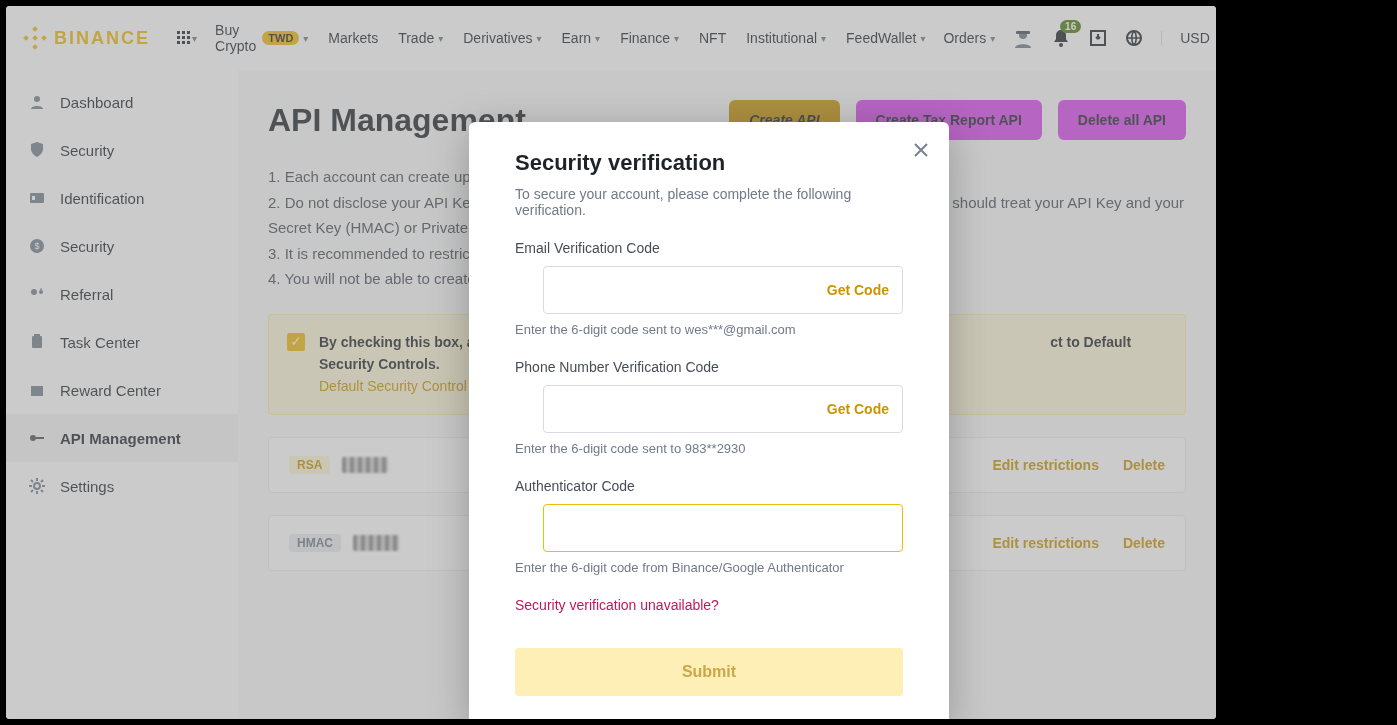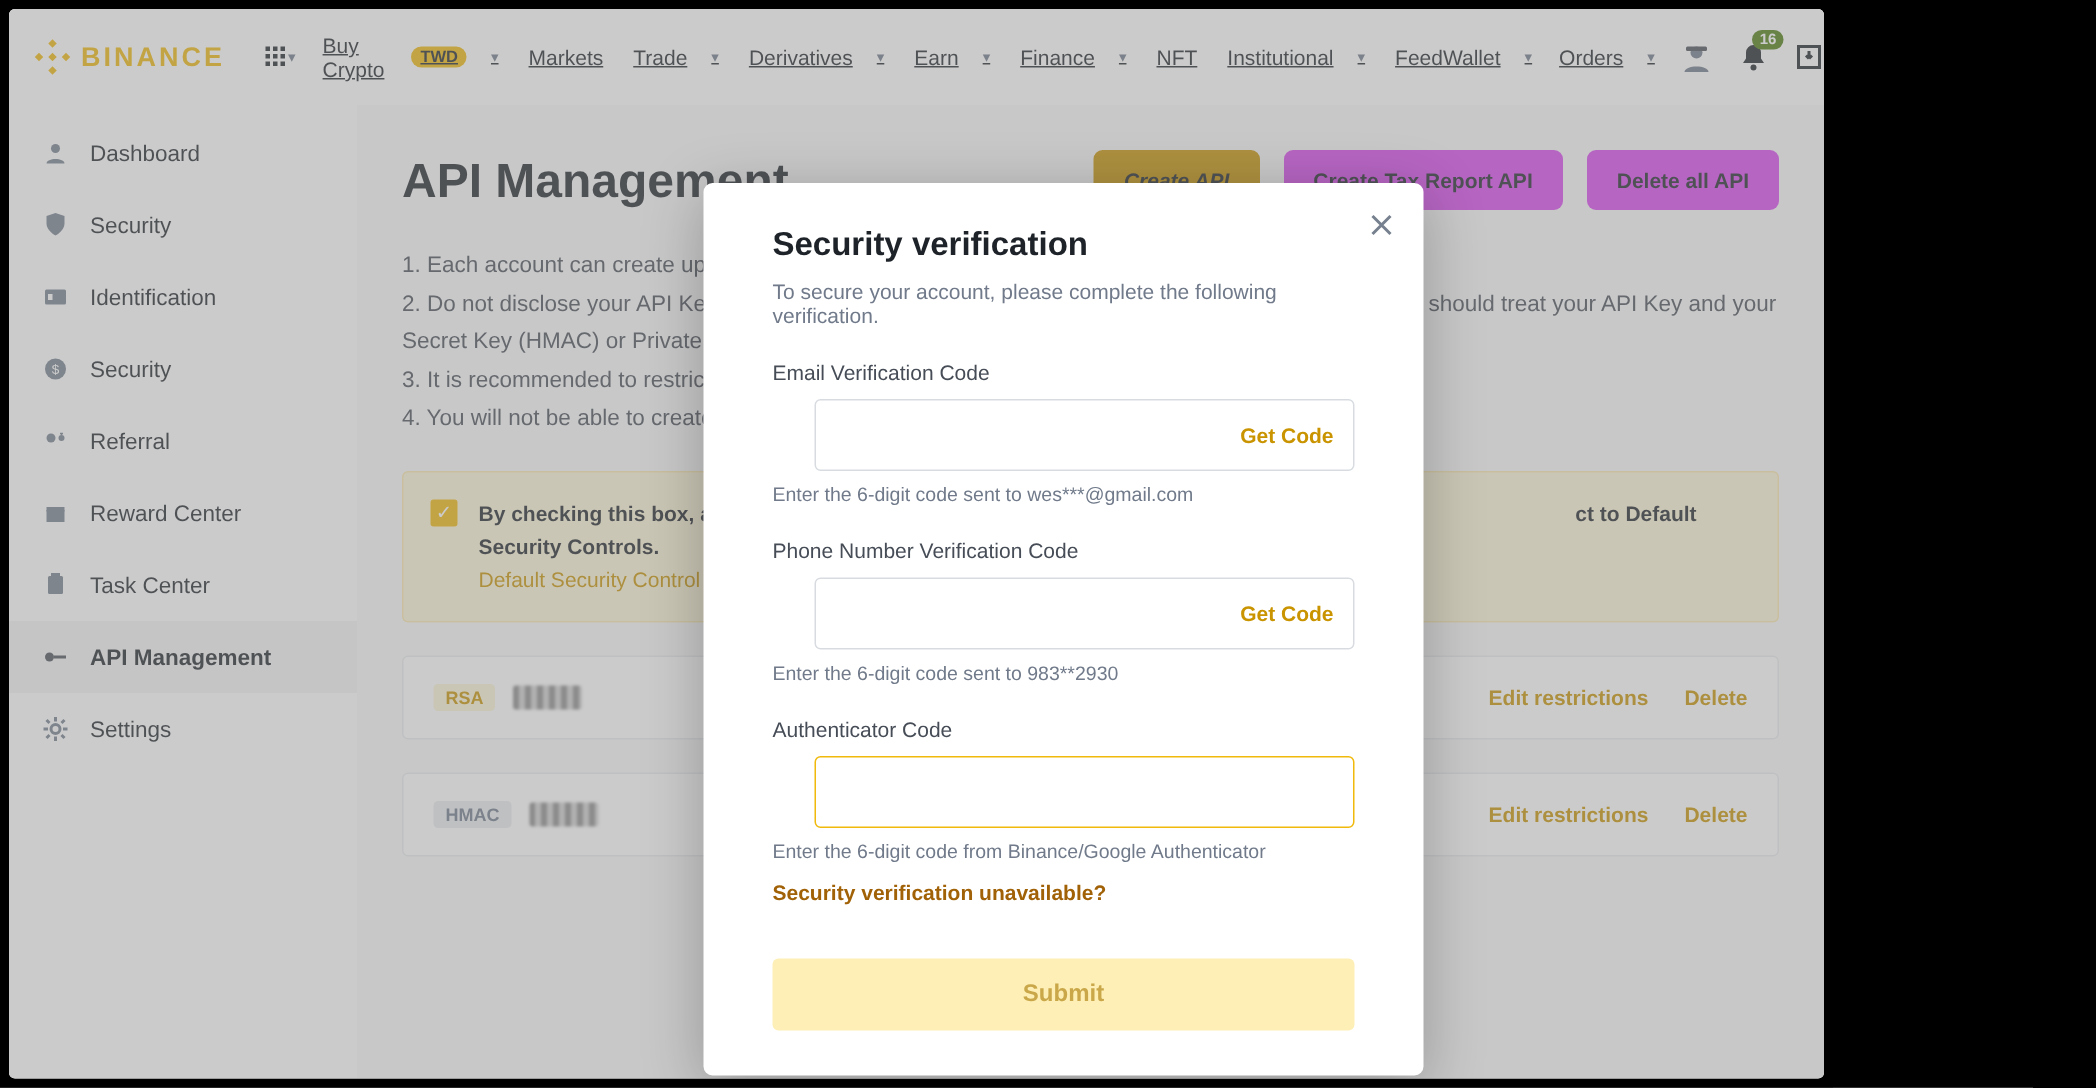--- a/index.html
+++ b/index.html
@@ -7,21 +7,21 @@
   .frame { position: relative; width:1222px; height:725px; background:#000; padding:6px; }
   .viewport { position:relative; width:100%; height:100%; background:#fff; border-radius:4px; overflow:hidden; }
 
   
   .topnav { position:absolute; top:0; left:0; right:0; height:64px; background:#fff; display:flex; align-items:center; padding:0 16px; color:#1e2329; font-size:14px; }
   .logo { display:flex; align-items:center; gap:6px; color:#c99400; font-weight:700; letter-spacing:1px; margin-right:16px; }
   .logo svg { display:block; }
   .logo-text { color:#1e2329; font-size:18px; font-weight:800; letter-spacing:2px; }
   .grid-icon { display:inline-block; width:16px;height:16px;margin-left:10px;}
   .nav-items { display:flex; align-items:center; gap:20px; margin-left:18px; }
-  .nav-item { display:flex; align-items:center; gap:16px; cursor:pointer; color:#1e2329;text-decoration:underline; }
+  .nav-item { display:flex; align-items:center; gap:4px; cursor:pointer; color:#1e2329; }
   .pill { background:#f0b90b; color:#1e2329; font-size:11px; font-weight:700; border-radius:10px; padding:1px 6px; margin-left:2px;}
   .chev { font-size:10px; color:#707a8a; }
   .spacer { flex:1; }
   .right-nav { display:flex; align-items:center; gap:18px; }
   .icon-slot svg { display:block; }
   .bell-wrap { position:relative; }
   .badge { position:absolute; top:-8px; right:-10px; background:#4d7c0f; color:#fff; font-size:10px; font-weight:700; border-radius:8px; padding:1px 5px; }
   .divider-v { width:1px; height:14px; background:#d8dce1; }
 
   
@@ -56,21 +56,21 @@
   .modal h2 { font-size:22px; font-weight:700; color:#1e2329; }
   .close { position:absolute; top:18px; right:18px; width:20px;height:20px;cursor:pointer;color:#76808f; }
   .modal-sub { color:#707a8a; font-size:14px; margin-top:10px; }
   .field { margin-top:22px; }
   .field-label { color:#474d57; font-size:14px; }
   .input-wrap { position:relative; margin-top:10px;margin-left:28px; }
   .input { width:100%; height:48px; border:1px solid #d8dce1; border-radius:4px; padding:0 100px 0 14px; font-size:14px; color:#1e2329; background:#fff; }
   .input.focused { border-color:#f0b90b; }
   .getcode { position:absolute; right:14px; top:0; bottom:0; display:flex; align-items:center; color:#c99400; font-weight:600; font-size:14px; cursor:pointer; }
   .hint { color:#707a8a; font-size:13px; margin-top:8px; }
-  .modal-link { display:inline-block; margin-top:12px; color:#a16207; font-weight:700; font-size:14px; cursor:pointer; }
+  .modal-link { display:inline-block; margin-top:22px; color:#be185d; font-weight:400; font-size:14px; cursor:pointer; }
   .submit { margin-top:34px; width:100%; height:48px; border:none; border-radius:4px; background:#fdefb5; color:#caa84a; font-size:16px; font-weight:600; cursor:not-allowed; }
 
 </style>
 </head>
 <body>
 
 <div class="frame">
 <div class="viewport">
 
   <div class="topnav">
@@ -230,34 +230,34 @@
               <circle cx="6" cy="7" r="3" fill="#76808f"></circle>
               <circle cx="13" cy="7" r="2" fill="#76808f"></circle>
               <path d="M13 5v-1m0 0h-1m1 0h1" stroke="#76808f"></path>
             </svg>
           </span>
           <span>Referral</span>
         </div>
     <div class="side-item">
           <span class="side-icon">
             <svg width="18" height="18" viewBox="0 0 18 18">
+              <rect x="4" y="3" width="10" height="12" rx="1" fill="#76808f"></rect>
+              <rect x="6" y="1" width="6" height="3" fill="#76808f"></rect>
+            </svg>
+          </span>
+          <span>Task Center</span>
+        </div>
+    <div class="side-item">
+          <span class="side-icon">
+            <svg width="18" height="18" viewBox="0 0 18 18">
               <rect x="3" y="7" width="12" height="8" fill="#76808f"></rect>
               <rect x="3" y="5" width="12" height="3" fill="#76808f"></rect>
             </svg>
           </span>
           <span>Reward Center</span>
-        </div>
-    <div class="side-item">
-          <span class="side-icon">
-            <svg width="18" height="18" viewBox="0 0 18 18">
-              <rect x="4" y="3" width="10" height="12" rx="1" fill="#76808f"></rect>
-              <rect x="6" y="1" width="6" height="3" fill="#76808f"></rect>
-            </svg>
-          </span>
-          <span>Task Center</span>
         </div>
     <div class="side-item active">
           <span class="side-icon">
             <svg width="18" height="18" viewBox="0 0 18 18">
               <circle cx="5" cy="9" r="3" fill="#4a4f57"></circle>
               <rect x="8" y="8" width="8" height="2" fill="#4a4f57"></rect>
             </svg>
           </span>
           <span>API Management</span>
         </div>

